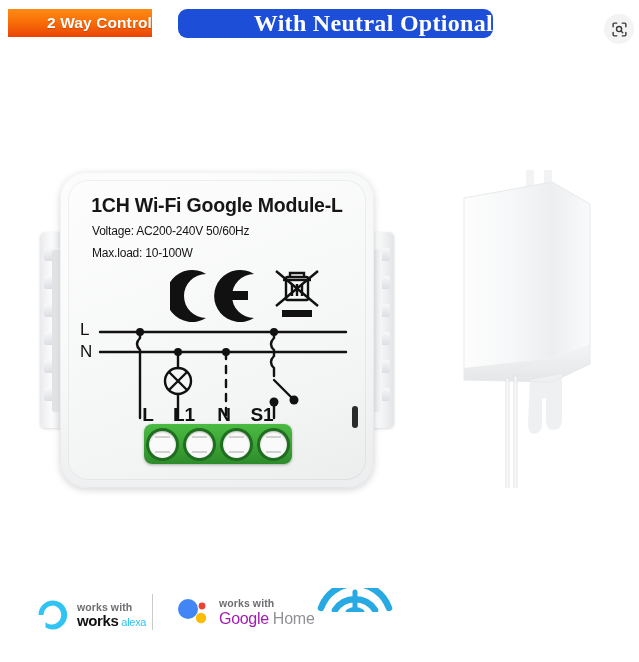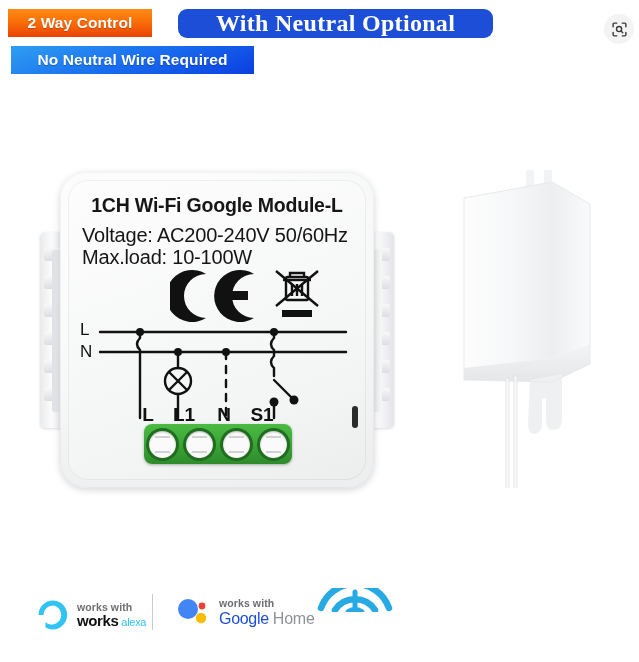--- a/index.html
+++ b/index.html
@@ -9,21 +9,21 @@
     font-family:"Liberation Sans", sans-serif;
     position:relative;
     overflow:hidden;
     -webkit-font-smoothing:antialiased;
   }
   .stage{position:absolute;inset:0;}
 
   
   .badge{
     position:absolute;
-    display:flex;align-items:center;justify-content:center;
+    display:flex;align-items:center;justify-content:flex-end;
     color:#ffffff;
     white-space:nowrap;
     box-sizing:border-box;
   }
   #badge-two-way{
     left:8px;top:9px;width:144px;height:28px;
     background:linear-gradient(180deg,#ff8a13 0%,#f96f08 45%,#ea4406 100%);
     font-size:15.5px;font-weight:bold;
     letter-spacing:.1px;
     text-shadow:0 1px 1px rgba(120,30,0,.35);
@@ -96,22 +96,22 @@
     background:#2b2b2b;border-radius:3px;
   }
 
   
   #label-title{
     position:absolute;left:0;right:0;top:22px;text-align:center;
     font-size:19.5px;font-weight:bold;color:#161616;
     letter-spacing:-.2px;
   }
   .label-spec{
-    position:absolute;left:22px;
-    font-size:20px;color:#151515;letter-spacing:-.2px;
+    position:absolute;left:32px;
+    font-size:12px;color:#151515;letter-spacing:-.2px;
   }
   #label-voltage{top:52px;}
   #label-load{top:74px;}
 
   
   #ce-mark{position:absolute;left:110px;top:98px;}
   
   #weee-mark{position:absolute;left:210px;top:96px;}
 
   
@@ -165,21 +165,21 @@
   .amazon-word{font-size:15px;font-weight:bold;color:#111;letter-spacing:-.4px;}
   .alexa-word{font-size:11px;color:#31c4f3;margin-left:3px;letter-spacing:-.3px;}
 
   #logo-divider{
     position:absolute;left:152px;top:14px;width:1px;height:36px;background:#c9cacc;
   }
 
   #logo-google{left:175px;top:18px;}
   .google-text{margin-left:8px;line-height:1.1;}
   .google-row{display:flex;align-items:baseline;}
-  .google-word{font-size:16px;color:#1d4ed8;letter-spacing:-.3px;}
+  .google-word{font-size:16px;color:#a21caf;letter-spacing:-.3px;}
   .home-word{font-size:16px;color:#8f9194;margin-left:4px;letter-spacing:-.2px;}
 
   #logo-wifi{left:307px;top:8px;}
   .wifi-word{
     font-size:34px;font-weight:bold;color:#27a9e3;letter-spacing:-1.2px;
     line-height:1;
   }
 
   #logo-alice{left:424px;top:14px;}
   .alice-text{margin-left:9px;line-height:1.18;}
@@ -191,23 +191,20 @@
 <div class="stage">
 
   <div class="badge" id="badge-two-way">
     <span>2 Way Control</span>
   </div>
 
   <div class="badge" id="badge-neutral-optional">
     <span>With Neutral Optional</span>
   </div>
 
-  <div class="badge" id="badge-no-neutral">
-    <span>No Neutral Wire Required</span>
-  </div>
 
   <div id="scan-button">
     <svg width="17" height="17" viewBox="0 0 24 24">
       <g fill="none" stroke="#3a3a3a" stroke-width="2" stroke-linecap="round">
         <path d="M3 8V4.5A1.5 1.5 0 0 1 4.5 3H8"></path>
         <path d="M16 3h3.5A1.5 1.5 0 0 1 21 4.5V8"></path>
         <path d="M21 16v3.5a1.5 1.5 0 0 1-1.5 1.5H16"></path>
         <path d="M8 21H4.5A1.5 1.5 0 0 1 3 19.5V16"></path>
         <circle cx="11.4" cy="11.4" r="3.6"></circle>
         <path d="M14.2 14.2L16.6 16.6"></path>

